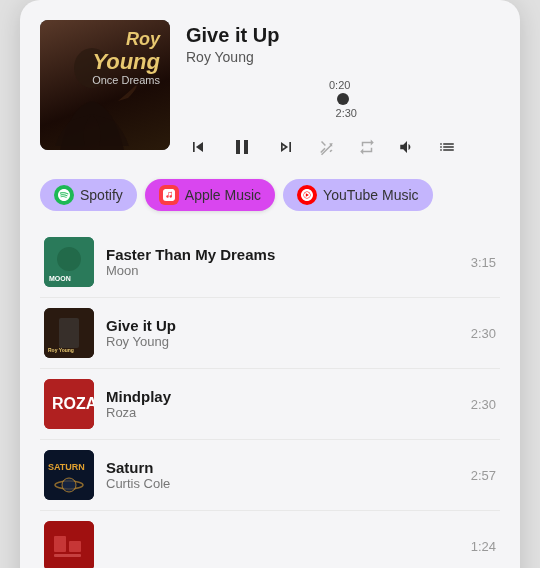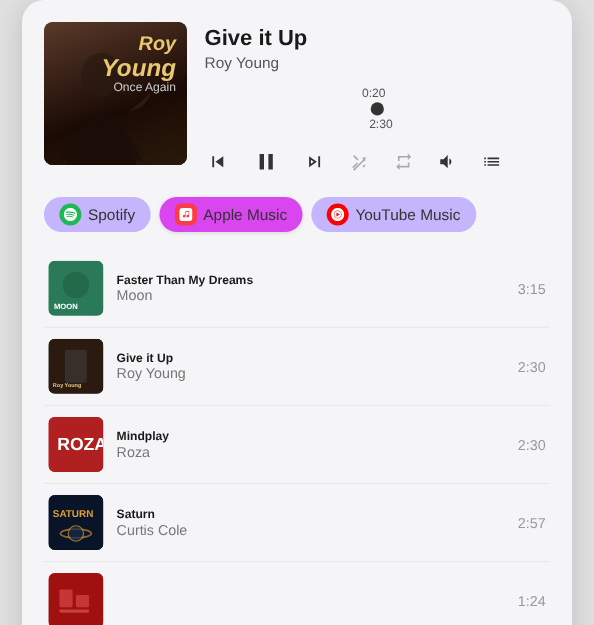--- a/index.html
+++ b/index.html
@@ -257,21 +257,21 @@
     }
     .thumb-opening {
       background: linear-gradient(135deg, #c84040 0%, #601010 100%);
     }
 
     .track-meta {
       flex: 1;
     }
 
     .track-name {
-      font-size: 11px;
+      font-size: 15px;
       font-weight: 600;
       color: #1a1a1a;
     }
 
     .track-artist-name {
       font-size: 13px;
       color: #777;
     }
 
     .track-duration {
@@ -296,21 +296,21 @@
           <ellipse cx="52" cy="22" rx="18" ry="20" fill="#2a1a10" opacity="0.7"></ellipse>
           <path d="M20 104 Q30 60 52 55 Q74 60 84 104Z" fill="#1a0d08" opacity="0.8"></path>
           <path d="M30 75 Q20 85 15 100 L45 100 Q40 80 52 68Z" fill="#1a0d08" opacity="0.6"></path>
           <path d="M74 75 Q84 85 89 100 L59 100 Q64 80 52 68Z" fill="#1a0d08" opacity="0.6"></path>
 
           <path d="M78 55 Q90 45 95 40 Q98 38 96 42 Q94 46 88 52Z" fill="#3a2010" opacity="0.7"></path>
         </svg>
         <div class="album-text-overlay">
           <span class="album-title-text" style="font-size:18px;color:#e8c870;">Roy</span>
           <span class="album-title-text" style="font-size:22px;color:#e8c870;">Young</span>
-          <span class="album-subtitle-text">Once Again</span>
+          <span class="album-subtitle-text">Once Dreams</span>
         </div>
       </div>
     </div>
 
     <div class="track-info">
       <div class="track-title">Give it Up</div>
       <div class="track-artist">Roy Young</div>
 
       <div class="progress-container">
         <span class="time-current">0:20</span>

